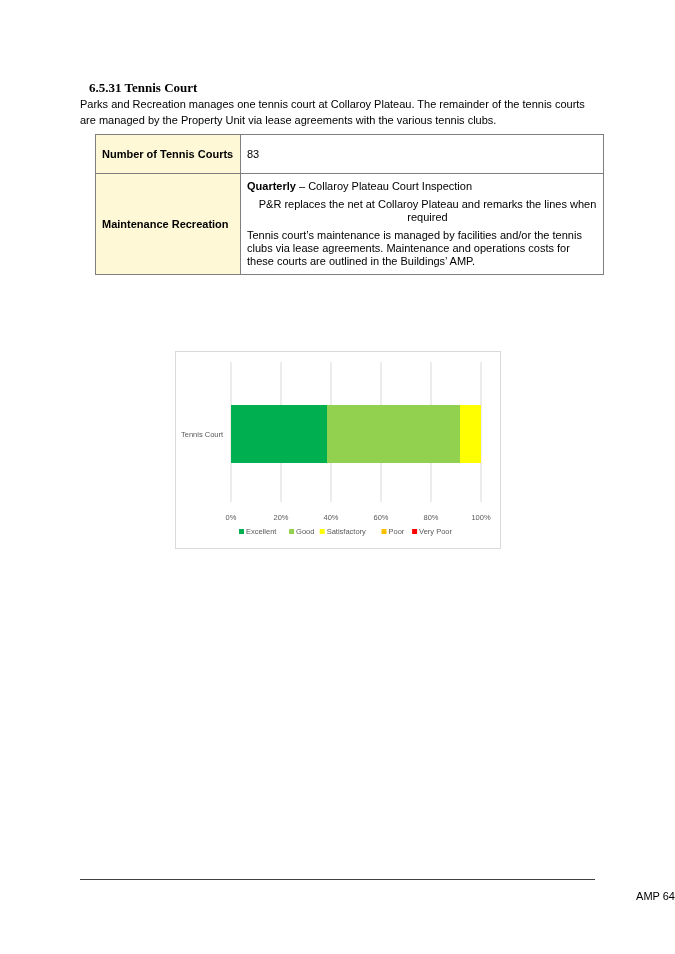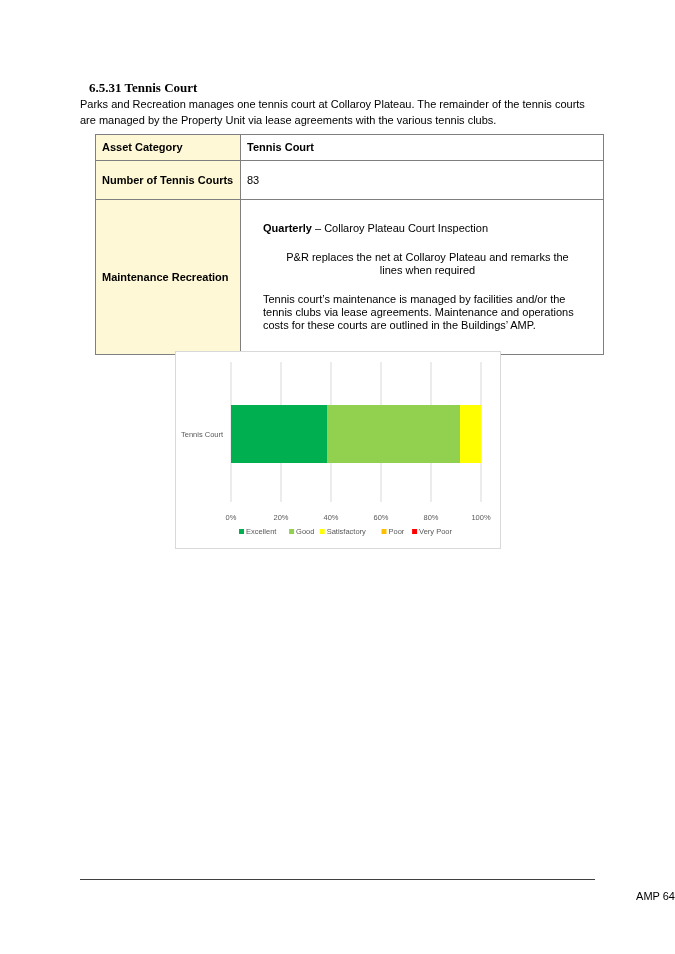--- a/index.html
+++ b/index.html
@@ -9,42 +9,38 @@
   .intro { position: absolute; left: 80px; top: 96px; width: 520px; font-size: 11px; line-height: 16px; margin: 0; }
   table.info { position: absolute; left: 95px; top: 134px; width: 509px; border-collapse: collapse;
                font-size: 11px; }
   table.info td { border: 1px solid #7f7f7f; padding: 5px 6px; vertical-align: middle; line-height: 13px; }
   table.info td.lab { background: #fff8d6; font-weight: bold; width: 132px; }
   table.info td.val { background: #ffffff; }
   .r1 td { height: 15px; }
   .r2 td { height: 28px; }
   .r3 td.val { padding-top: 6px; padding-bottom: 6px; }
   .r4 td { height: 15px; }
-  .val p { margin: 16px; }
+  .val p { margin: 0; }
   .val p.indent { padding-left: 11px; margin-top: 5px; text-align: center; }
   .val p.para { margin-top: 5px; }
   .chart-box { position: absolute; left: 175px; top: 351px; width: 324px; height: 196px;
                border: 1px solid #d9d9d9; background: #fff; }
   .chart-box svg { position: absolute; left: 0; top: 0; }
   .footer-rule { position: absolute; left: 80px; top: 879px; width: 515px; height: 0;
                  border-top: 1px solid #404040; }
   .footer { position: absolute; left: 0; width: 675px; top: 890px; text-align: right; font-size: 11px; }
 </style>
 </head>
 <body>
 
 <h3 class="heading">6.5.31 Tennis Court</h3>
 <p class="intro">Parks and Recreation manages one tennis court at Collaroy Plateau. The remainder of the tennis courts are managed by the Property Unit via lease agreements with the various tennis clubs.</p>
 
 <table class="info">
   <tbody>
-      <tr class="r1">
-    <td class="lab">Asset Category</td>
-    <td class="val" style="font-weight:bold">Tennis Court</td>
-  </tr>
   <tr class="r2">
     <td class="lab">Number of Tennis Courts</td>
     <td class="val">83</td>
   </tr>
   <tr class="r3">
     <td class="lab">Maintenance Recreation</td>
     <td class="val">
       <p><b>Quarterly</b><span> – Collaroy Plateau Court Inspection</span></p>
       <p class="indent">P&amp;R replaces the net at Collaroy Plateau and remarks the lines when required</p>
       <p class="para">Tennis court’s maintenance is managed by facilities and/or the tennis clubs via lease agreements. Maintenance and operations costs for these courts are outlined in the Buildings’ AMP.</p>

